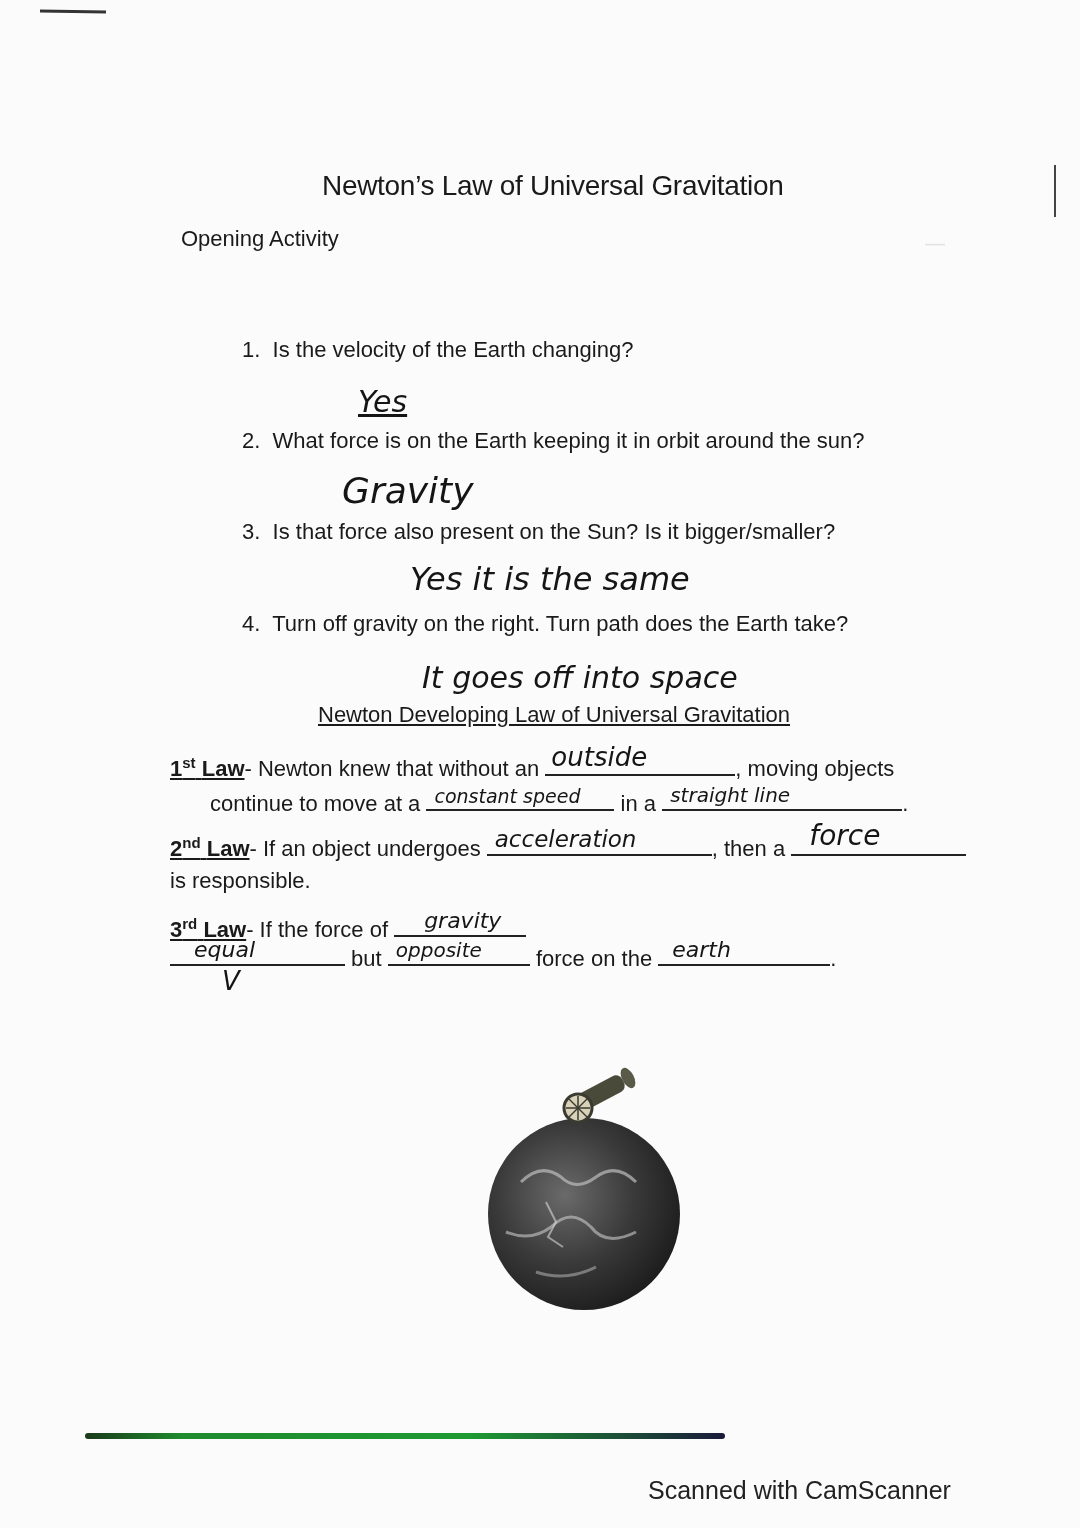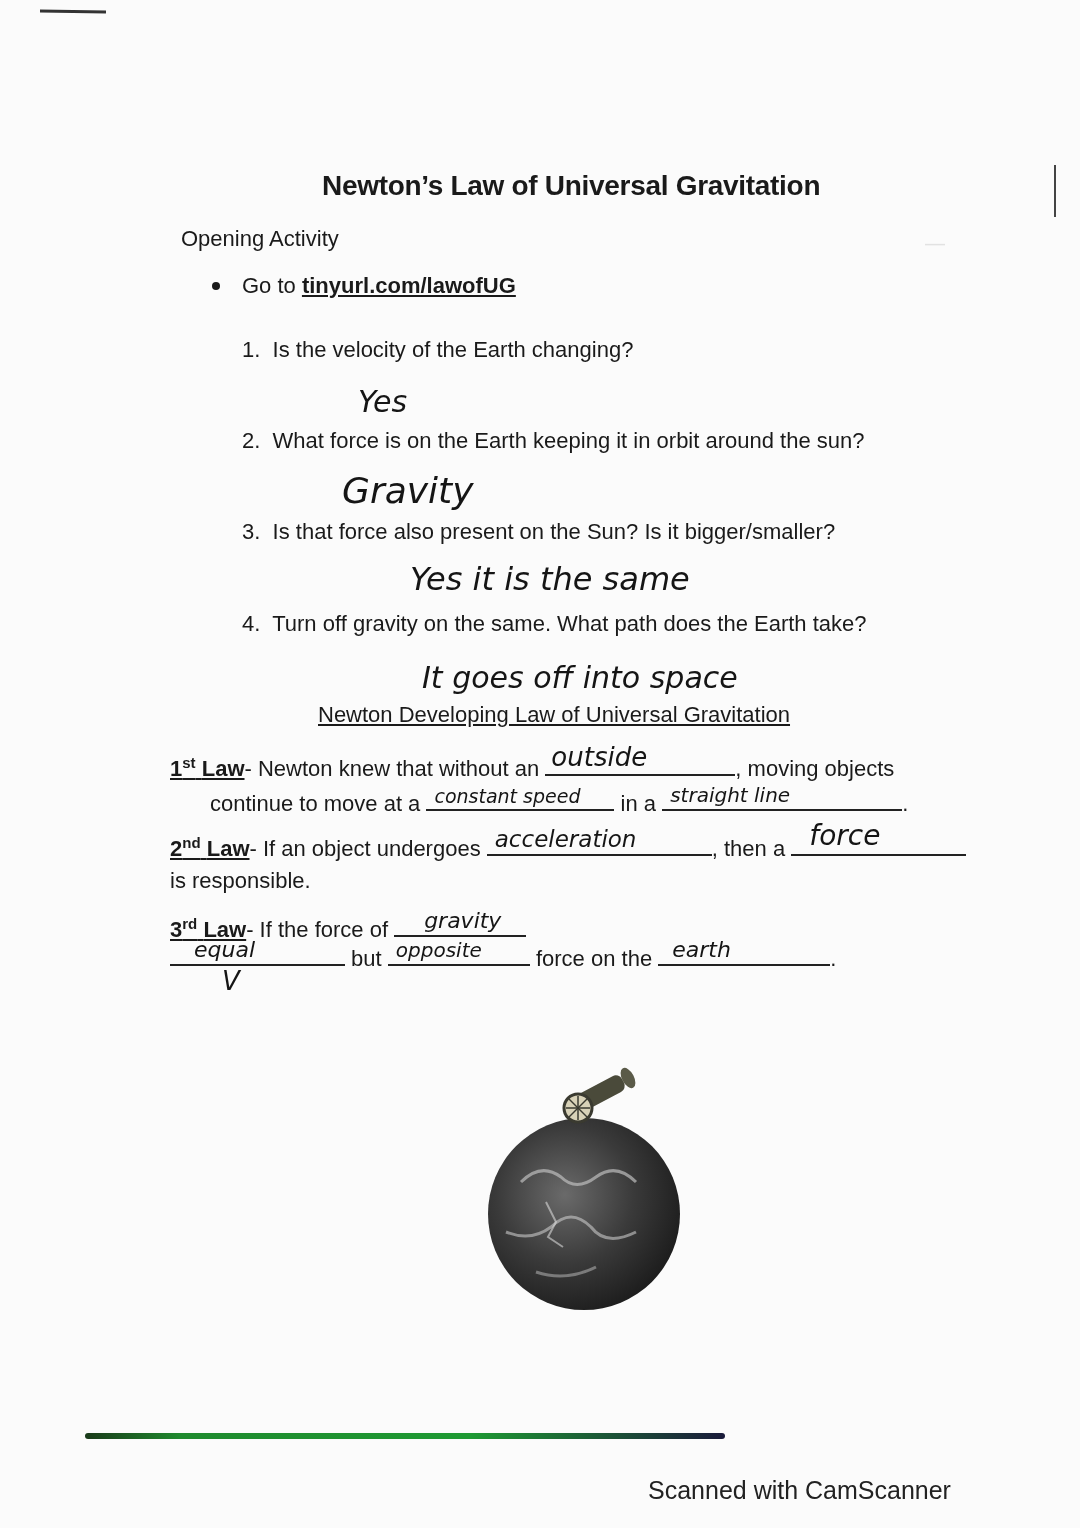--- a/index.html
+++ b/index.html
@@ -5,21 +5,21 @@
   html, body { margin:0; padding:0; }
   body {
     width:1080px; height:1528px; position:relative; overflow:hidden;
     background:#fbfbfb;
     font-family: "Liberation Sans", "DejaVu Sans", sans-serif;
     color:#1a1a1a;
   }
   .top-mark { position:absolute; left:40px; top:10px; width:66px; height:3px; background:#333; transform:rotate(1deg); }
   .right-mark { position:absolute; left:1054px; top:165px; width:2px; height:52px; background:#444; }
   .ghost { position:absolute; color:#e2e2e2; font-size:20px; white-space:nowrap; }
-  .page-title { position:absolute; left:322px; top:170px; font-size:28px; font-weight:bold; letter-spacing:-0.3px; }
+  .page-title { position:absolute; left:322px; top:170px; font-size:28px; font-weight:normal; letter-spacing:-0.3px; }
   .section-heading { position:absolute; font-size:22px; }
   .bullets { position:absolute; left:212px; top:270px; font-size:22px; }
   .bullet { height:32px; display:flex; align-items:center; }
   .bullet-dot { display:inline-block; width:8px; height:8px; border-radius:50%; background:#1a1a1a; margin-right:22px; }
   .u { text-decoration:underline; }
   .q { position:absolute; left:242px; font-size:22px; white-space:nowrap; }
   .hand { position:absolute; font-family:"DejaVu Sans", sans-serif; font-style:italic; color:#151515; font-weight:normal; white-space:nowrap; }
   .sub-heading { position:absolute; left:318px; top:702px; font-size:22px; font-weight:normal; text-decoration:underline; }
   .law { position:absolute; left:170px; font-size:22px; white-space:nowrap; }
   .law-label { font-weight:bold; text-decoration:underline; }
@@ -36,48 +36,43 @@
 <div class="top-mark"></div>
 <div class="right-mark"></div>
 
 <div class="ghost" style="left:925px;top:232px;">—</div>
 
 <h1 class="page-title" style="margin:0;">Newton’s Law of Universal Gravitation</h1>
 
 <div class="section-heading" style="left:181px;top:226px;">Opening Activity</div>
 
 <div class="bullets">
-  <div class="bullet">
-    <span class="bullet-dot"></span>
-    <span style="white-space:pre;">Go to </span>
-    <span class="u" style="font-weight:bold;">tinyurl.com/lawofUG</span>
-  </div>
 </div>
 
 <div class="q" style="top:337px;">
   <span>1.</span>&nbsp;
   <span>Is the velocity of the Earth changing?</span>
 </div>
-<div class="hand" style="left:358px;top:384px;font-size:30px;">Yes</div>
+<div class="hand" style="left:358px;top:384px;font-size:30px;text-decoration:underline;">Yes</div>
 
 <div class="q" style="top:428px;">
   <span>2.</span>&nbsp;
   <span>What force is on the Earth keeping it in orbit around the sun?</span>
 </div>
 <div class="hand" style="left:342px;top:470px;font-size:36px;">Gravity</div>
 
 <div class="q" style="top:519px;">
   <span>3.</span>&nbsp;
   <span>Is that force also present on the Sun? Is it bigger/smaller?</span>
 </div>
 <div class="hand" style="left:410px;top:560px;font-size:32px;">Yes it is the same</div>
 
 <div class="q" style="top:611px;">
   <span>4.</span>&nbsp;
-  <span>Turn off gravity on the same. What path does the Earth take?</span>
+  <span>Turn off gravity on the right. Turn path does the Earth take?</span>
 </div>
 <div class="hand" style="left:422px;top:660px;font-size:30px;">It goes off into space</div>
 
 <div class="sub-heading">Newton Developing Law of Universal Gravitation</div>
 
 <div class="law" style="top:752px;">
   <span class="law-label"><span>1</span><sup>st</sup>&nbsp;<span>Law</span></span><span style="white-space:pre;">- Newton knew that without an </span><span class="blank" style="width:190px;"><span class="fill" style="font-size:26px;left:6px;">outside</span></span><span>, moving objects</span>
 </div>
 <div class="law" style="top:787px;margin-left:40px;">
   <span style="white-space:pre;">continue to move at a </span><span class="blank" style="width:188px;"><span class="fill" style="font-size:19px;">constant speed</span></span><span style="white-space:pre;"> in a </span><span class="blank" style="width:240px;"><span class="fill" style="font-size:20px;">straight line</span></span><span>.</span>

